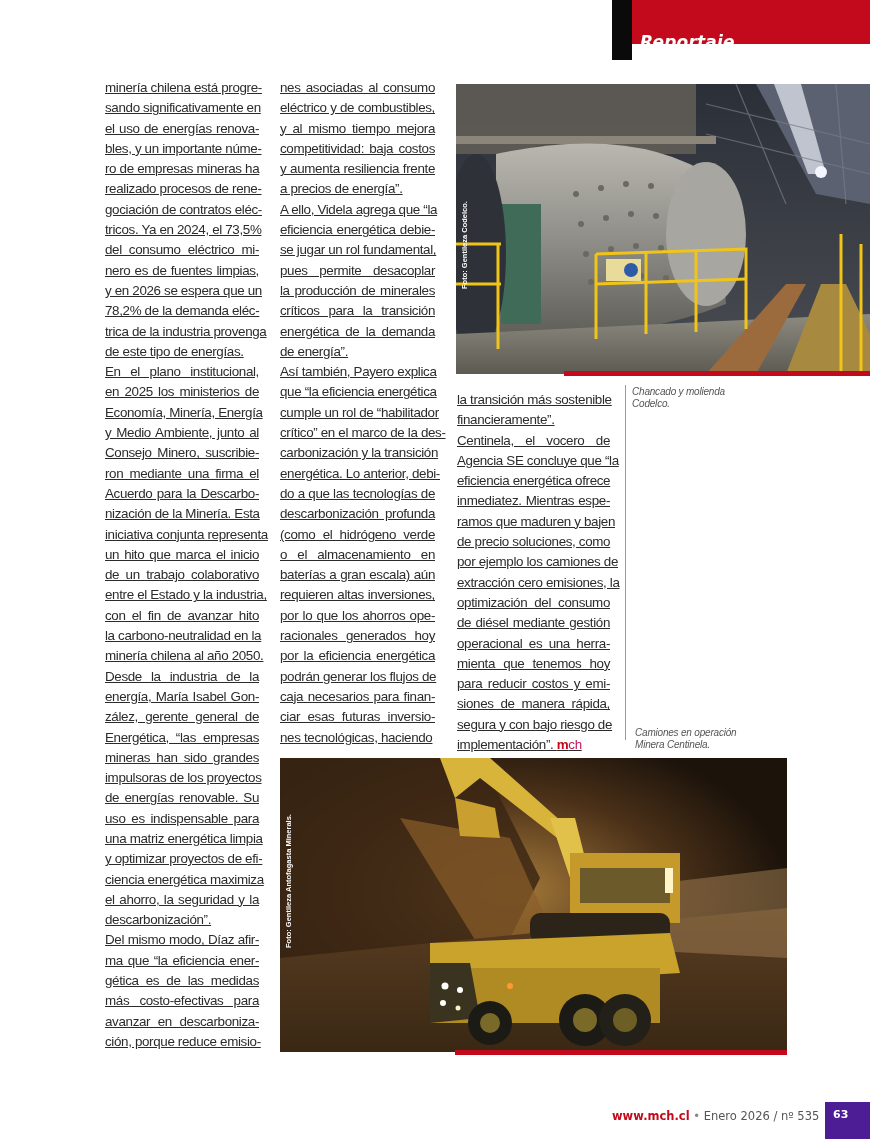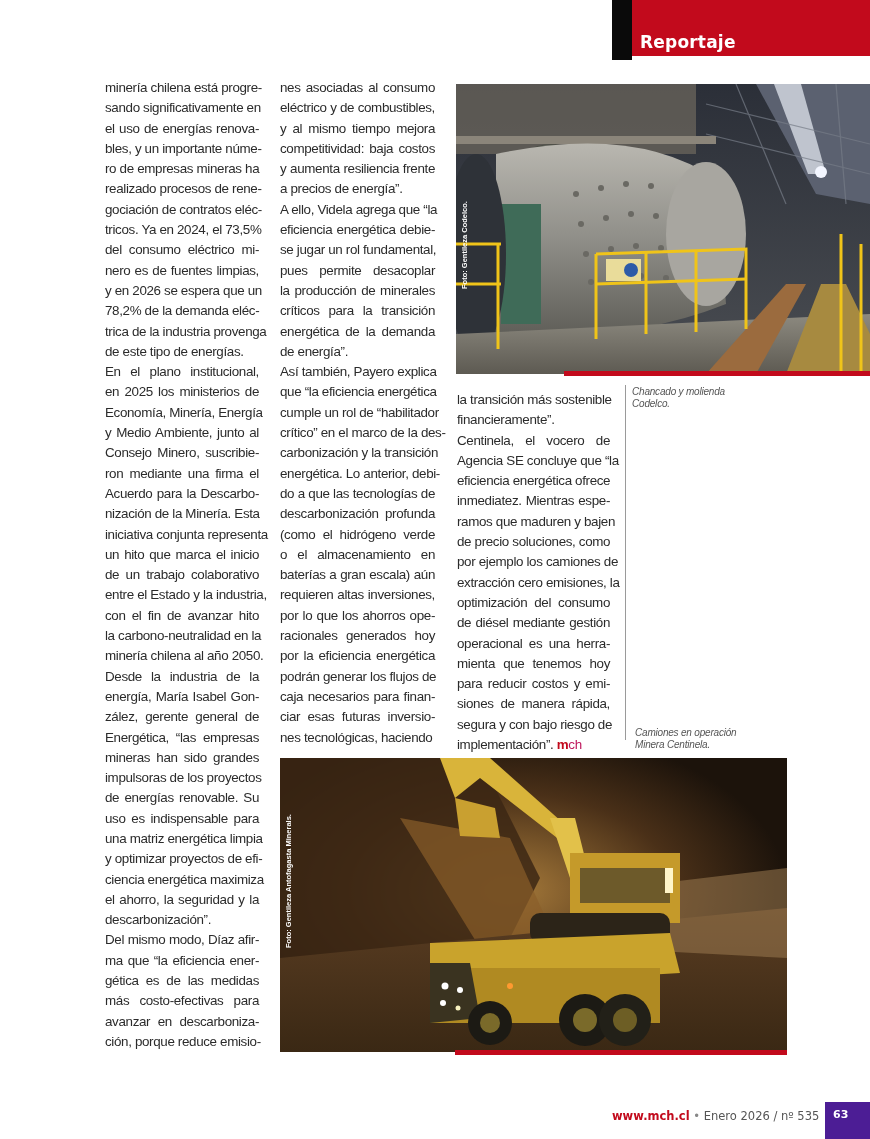--- a/index.html
+++ b/index.html
@@ -4,37 +4,38 @@
 <style>
   html, body { margin: 0; padding: 0; }
   body {
     width: 870px; height: 1139px; position: relative; overflow: hidden;
     background: #ffffff;
     font-family: "Liberation Sans", sans-serif;
     color: #2a2a2a;
   }
   
   .section-header {
-    position: absolute; left: 612px; top: 0; width: 258px; height: 56px;
+    position: absolute; left: 612px; top: 0; width: 258px; height: 44px;
     background: #c20a1c;
+    font-style: italic;
   }
   .section-header .black-bar {
     position: absolute; left: 0; top: 0; width: 20px; height: 60px; background: #0a0a0a;
   }
   .section-header .label {
     position: absolute; left: 28px; top: 32px;
     font-family: "DejaVu Sans", sans-serif; font-weight: bold; font-size: 17px;
     color: #ffffff; letter-spacing: 0.2px;
   }
 
   
   .col {
     position: absolute;
     font-size: 13.4px; line-height: 20.3px; letter-spacing: -0.35px;
-    color: #2b2b2b; text-align: justify;
+    color: #2b2b2b; text-align: justify; text-decoration: underline;
   }
   .col .line { display: block; white-space: nowrap; text-align: justify; text-align-last: justify; }
   .col .line.last { text-align-last: left; }
   .col1 { left: 105px; top: 78px; width: 154px; }
   .col2 { left: 280px; top: 78px; width: 155px; }
   .col3 { left: 457px; top: 390px; width: 153px; }
   .mch-sign .m { color: #c20a1c; font-weight: bold; }
   .mch-sign .ch { color: #be185d; }
 
   

